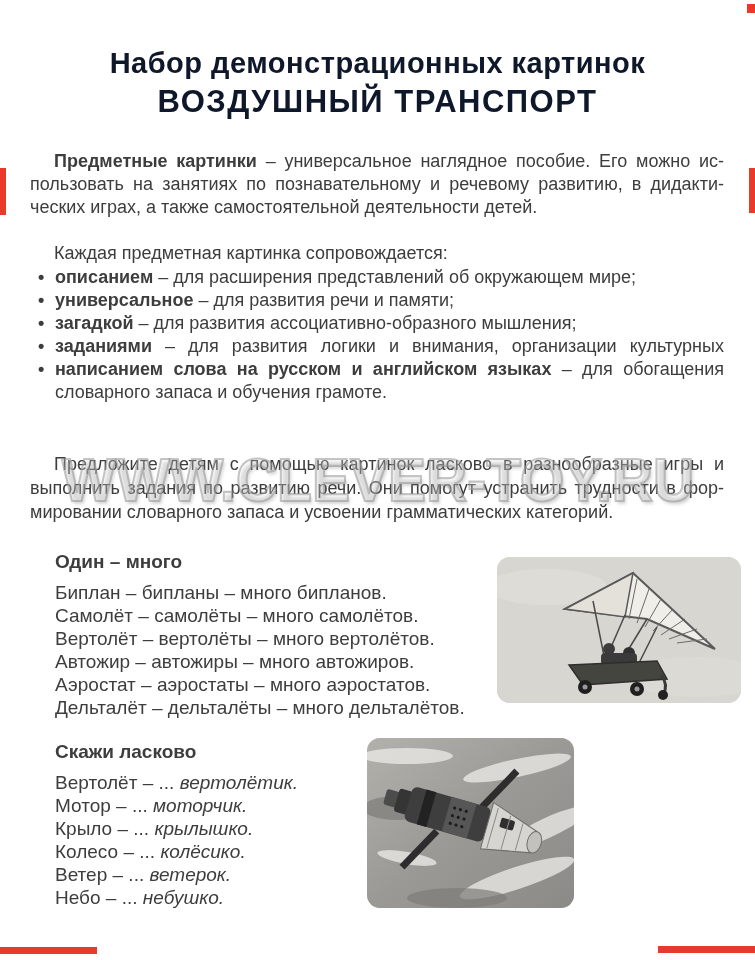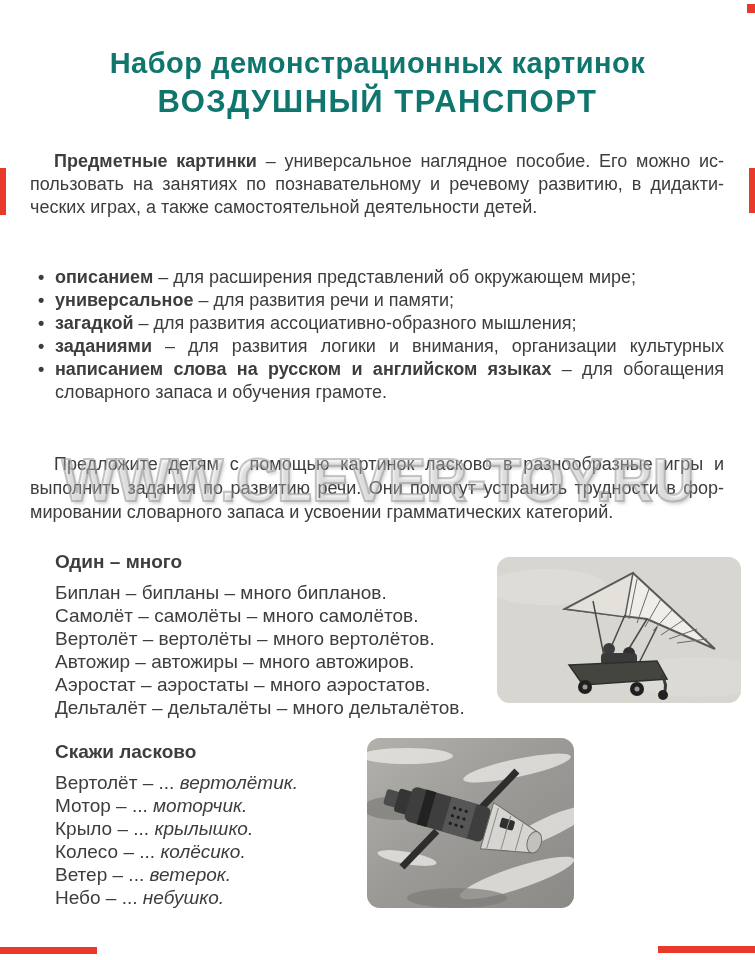--- a/index.html
+++ b/index.html
@@ -4,21 +4,21 @@
 <style>
   :root { --scan-red:#e8392b; --ink:#3d3d3d; }
   * { box-sizing:border-box; }
   html,body { margin:0; padding:0; background:#ffffff; }
   .page {
     position:relative; width:755px; height:960px; margin:0 auto;
     background:#ffffff; overflow:hidden;
     font-family:"Liberation Sans", sans-serif; color:var(--ink);
   }
   
-  .title { position:absolute; top:46px; left:0; right:0; text-align:center; font-weight:bold; color:#0f766e; z-index:2; }
+  .title { position:absolute; top:46px; left:0; right:0; text-align:center; font-weight:bold; color:#0f172a; z-index:2; }
   .title .t1 { font-size:29px; line-height:34px; letter-spacing:0.5px; }
   .title .t2 { font-size:31px; line-height:36px; letter-spacing:1.5px; margin-top:4px; }
   
   .block { position:absolute; left:30px; width:694px; font-size:18px; line-height:23px; z-index:2; }
   .tl { min-height:23px; }
   .tl.j { text-align:justify; text-align-last:justify; }
   .tl.ind { text-indent:24px; }
   .b { font-weight:bold; }
   .it { font-style:italic; }
   #para1 { top:150px; }
@@ -66,20 +66,23 @@
     <div class="t1">Набор демонстрационных картинок</div>
     <div class="t2">ВОЗДУШНЫЙ ТРАНСПОРТ</div>
   </div>
 
   <div class="block" id="para1">
       <div class="tl j ind"><span class="b">Предметные картинки</span><span> – универсальное наглядное пособие. Его можно ис-</span></div>
       <div class="tl j"><span>пользовать на занятиях по познавательному и речевому развитию, в дидакти-</span></div>
       <div class="tl"><span>ческих играх, а также самостоятельной деятельности детей.</span></div>
     </div>
 
+  <div class="block" id="each-heading">
+      <div class="tl ind"><span>Каждая предметная картинка сопровождается:</span></div>
+    </div>
 
   <div class="block" id="bullets">
       <div class="bullet-item">
         <span class="bdot">•</span>
         <div class="tl"><span class="b">описанием</span><span> – для расширения представлений об окружающем мире;</span></div>
       </div>
       <div class="bullet-item">
         <span class="bdot">•</span>
         <div class="tl"><span class="b">универсальное</span><span> – для развития речи и памяти;</span></div>
       </div>

